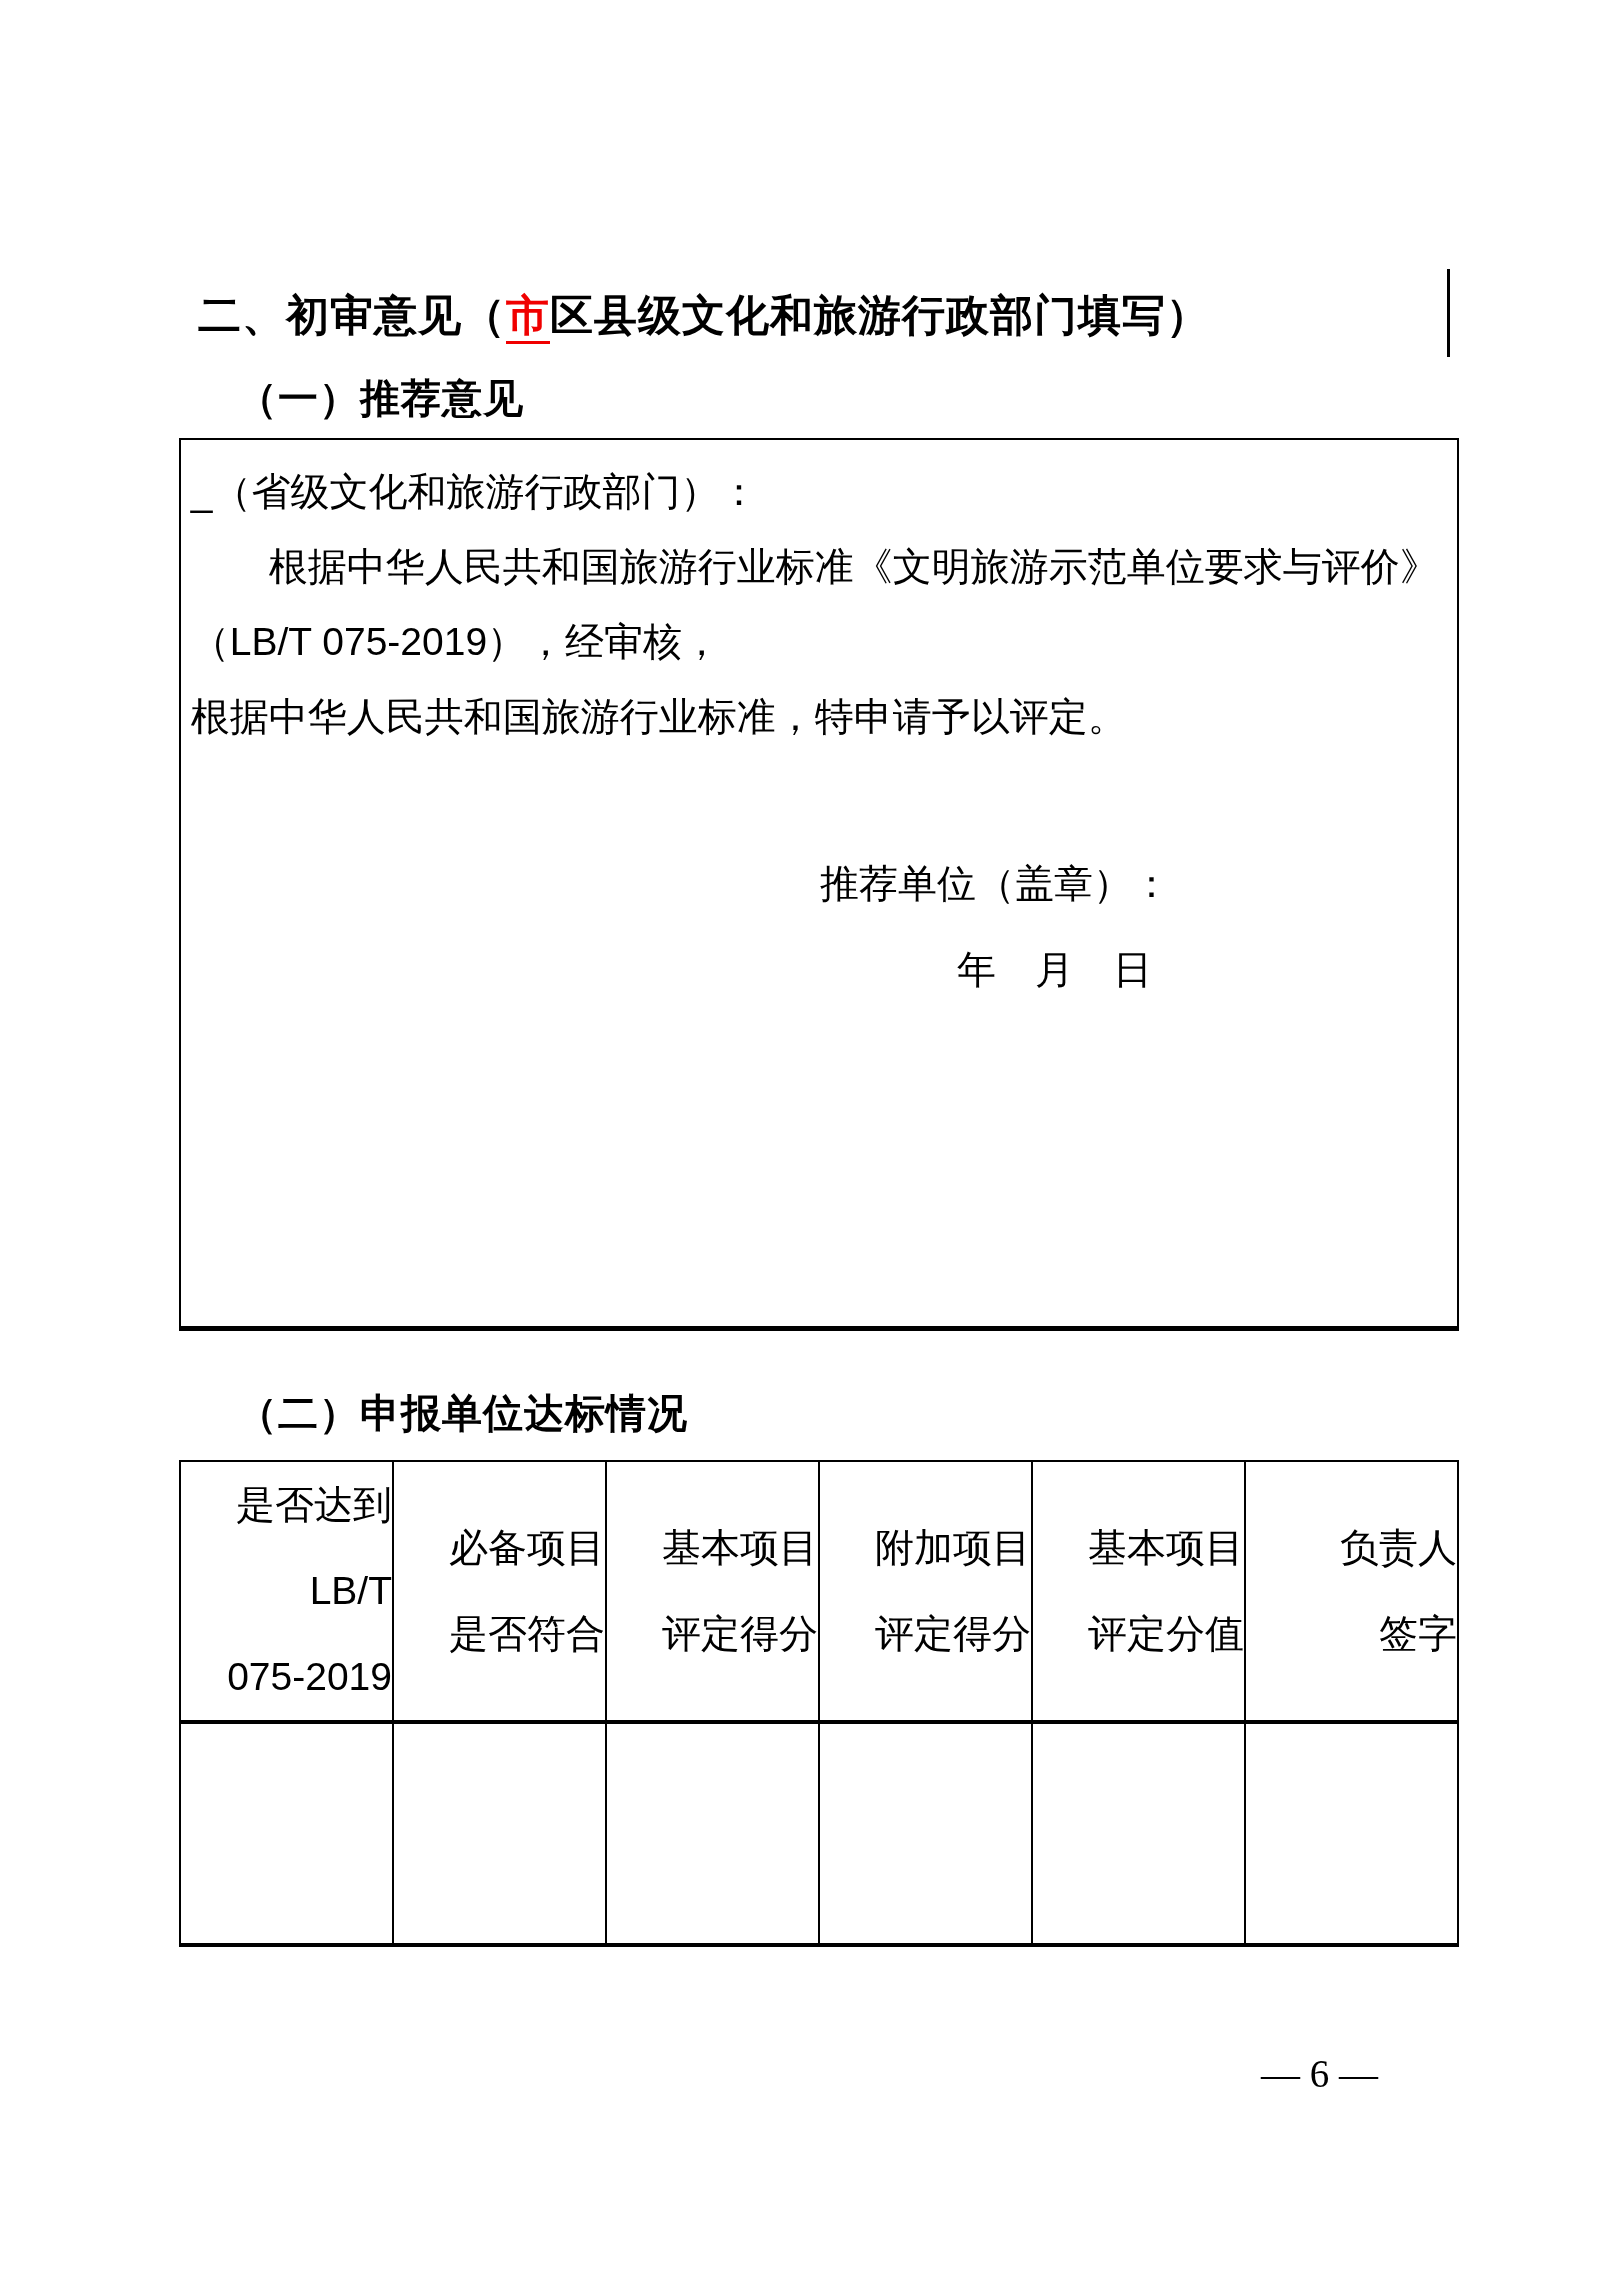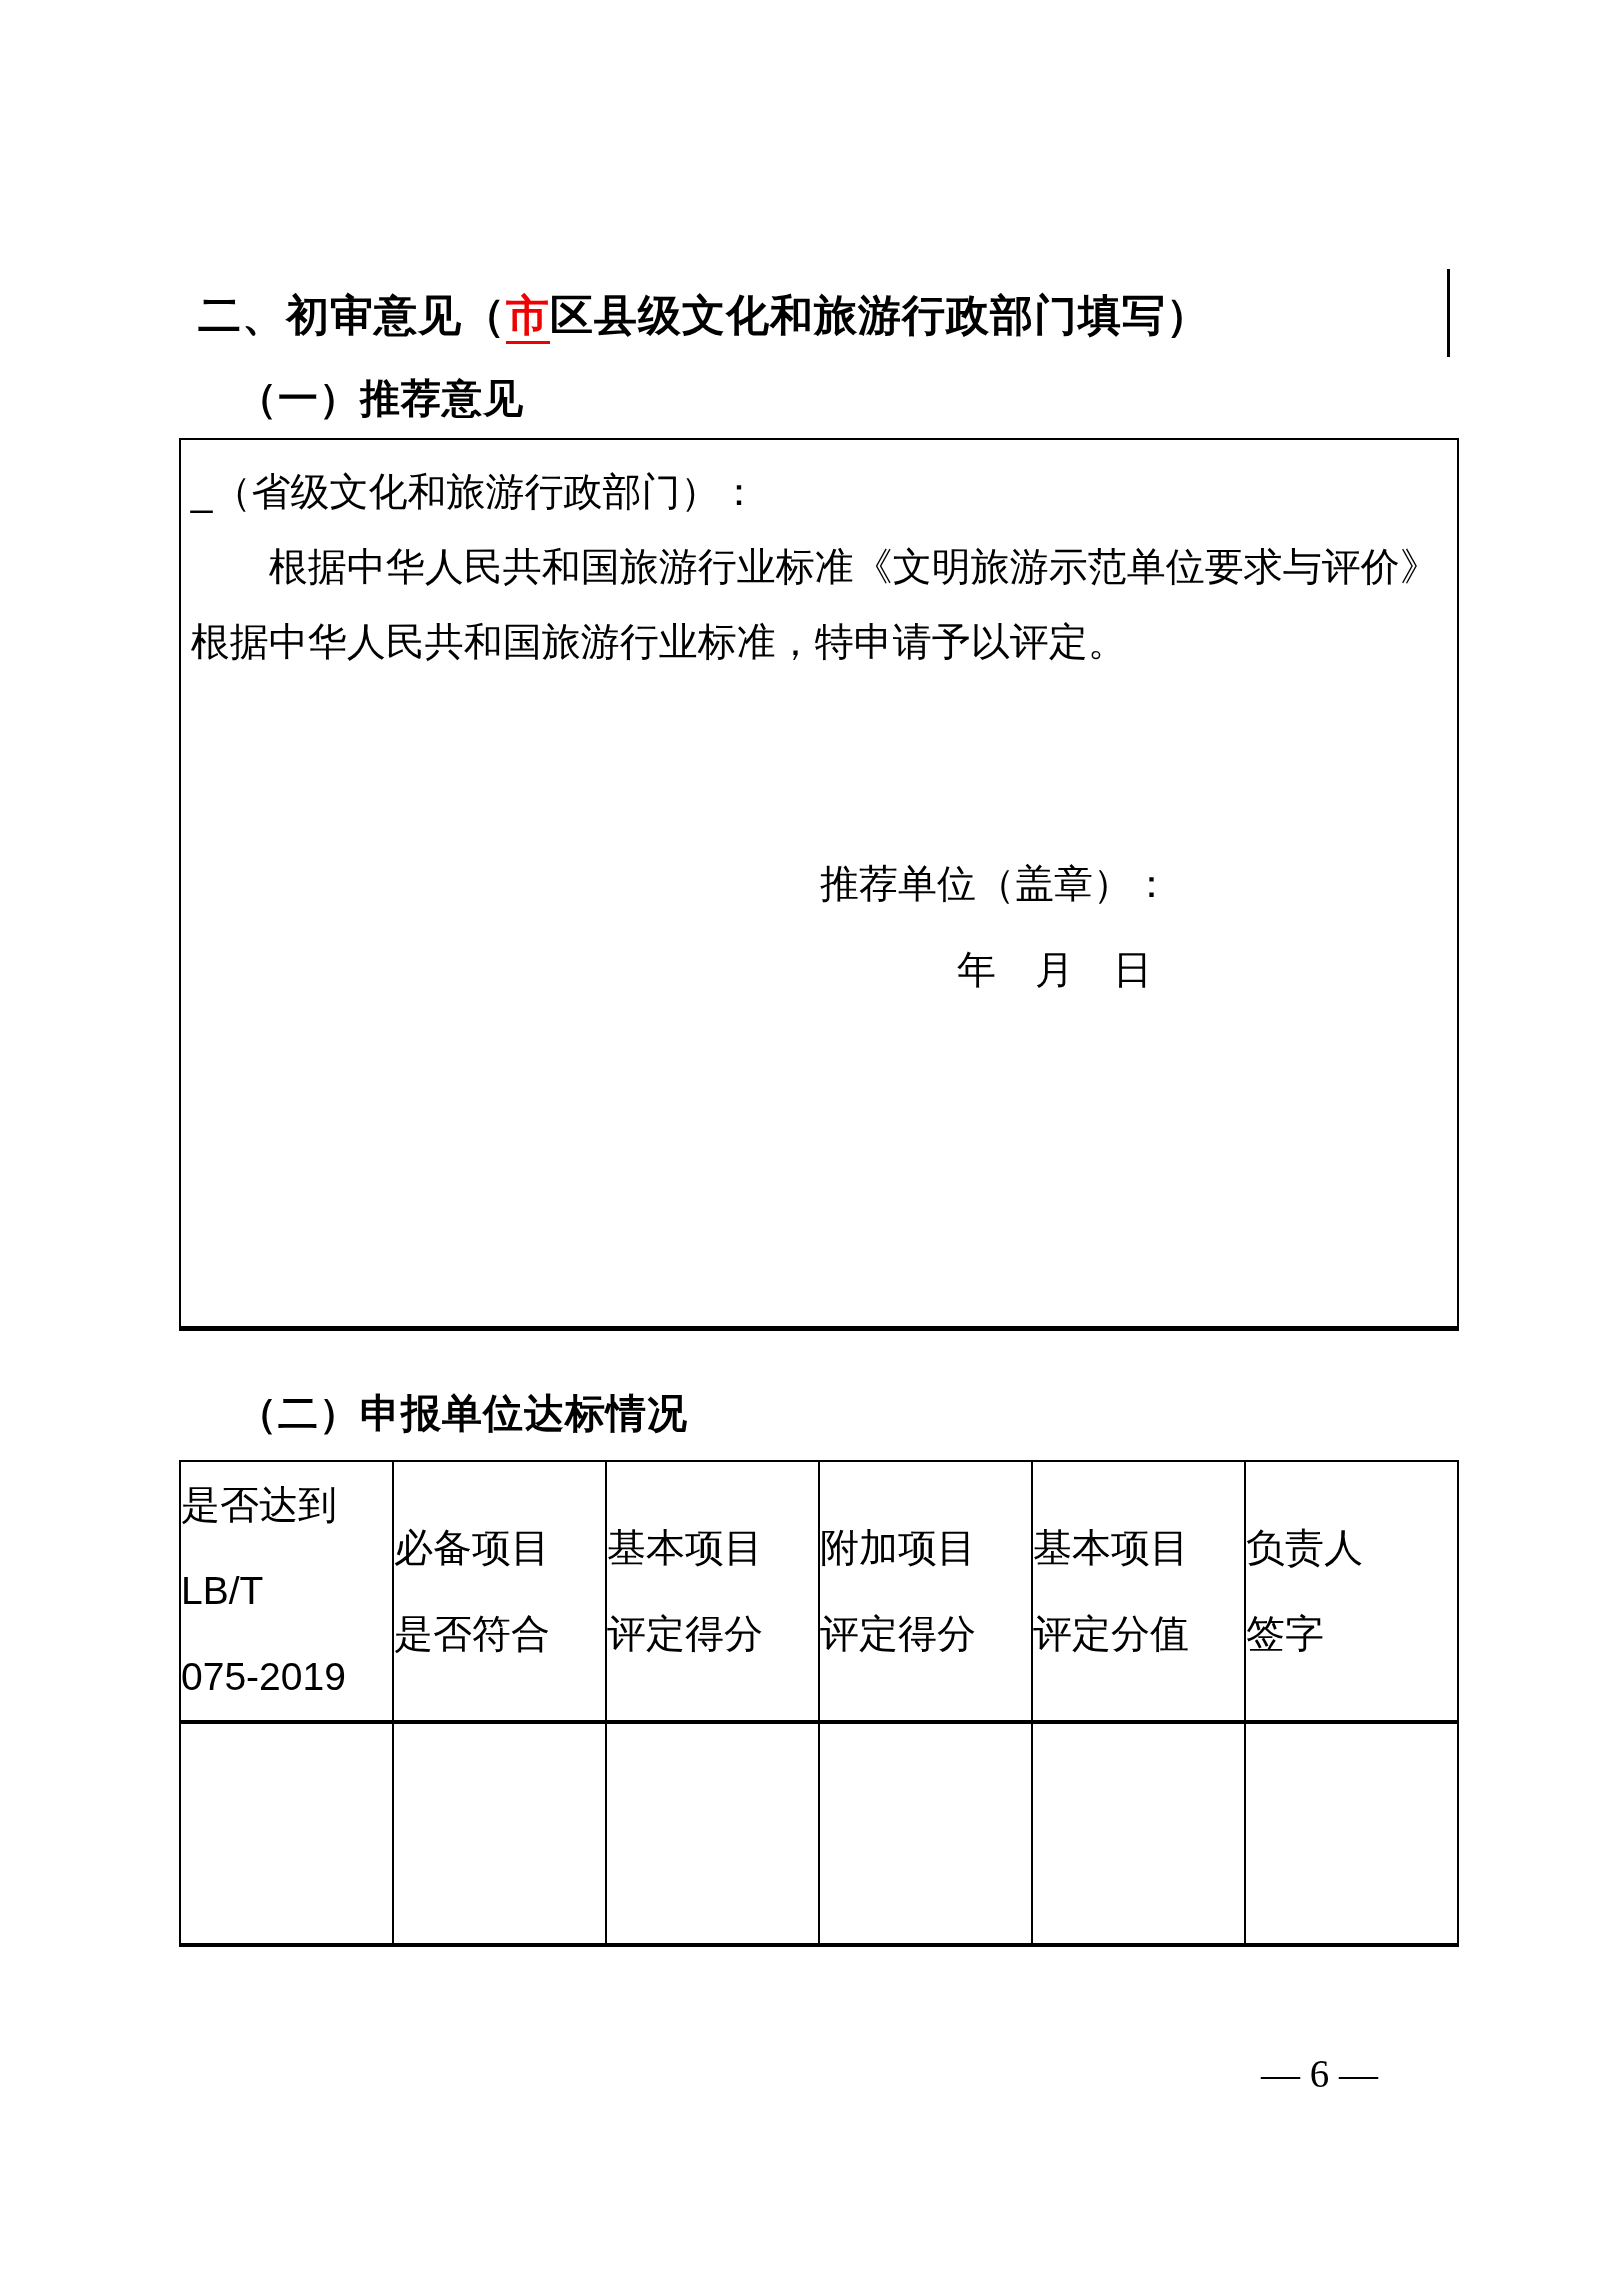--- a/index.html
+++ b/index.html
@@ -27,21 +27,21 @@
   .rec-box p { margin: 0; font-size: 39px; line-height: 75px; white-space: nowrap; }
   .rec-box .indent { text-indent: 78px; }
   .stamp-line { position: absolute; left: 639px; top: 406px; font-size: 39px; line-height: 75px; white-space: nowrap; }
   .date-line  { position: absolute; left: 776px; top: 492px; font-size: 39px; line-height: 75px; white-space: nowrap; }
   table.compliance {
     position: absolute; left: 179px; top: 1460px;
     width: 1280px; border-collapse: collapse; table-layout: fixed;
   }
   table.compliance th {
     border: 2px solid #000; border-top: 2.9px solid #000; border-bottom: 4.9px solid #000;
-    height: 247px; vertical-align: middle; text-align: left;
+    height: 247px; vertical-align: middle; text-align: right;
     font-size: 39px; font-weight: normal; padding: 0;
   }
   table.compliance th:first-child { border-left: 2.9px solid #000; }
   table.compliance th:last-child  { border-right: 2.9px solid #000; font-family: Liberation Serif, serif; }
   table.compliance td {
     border: 2px solid #000; border-bottom: 4.9px solid #000;
     height: 219px; padding: 0;
   }
   table.compliance td:first-child { border-left: 2.9px solid #000; }
   table.compliance td:last-child  { border-right: 2.9px solid #000; }
@@ -57,20 +57,21 @@
 
 <div class="h1"><span>二、初审意见（</span><span class="hl-red">市</span><span>区县级文化和旅游行政部门填写）</span></div>
 
 <div class="rev-bar"></div>
 
 <div class="h2 h2a">（一）推荐意见</div>
 
 <div class="rec-box">
   <p>_（省级文化和旅游行政部门）：</p>
   <p class="indent">根据中华人民共和国旅游行业标准《文明旅游示范单位要求与评价》</p>
+  <p>（LB/T 075-2019），经审核，</p>
   <p>根据中华人民共和国旅游行业标准，特申请予以评定。</p>
   <div class="stamp-line">推荐单位（盖章）：</div>
   <div class="date-line">年　月　日</div>
 </div>
 
 <div class="h2 h2b">（二）申报单位达标情况</div>
 
 <table class="compliance">
   <thead>
     <tr>

